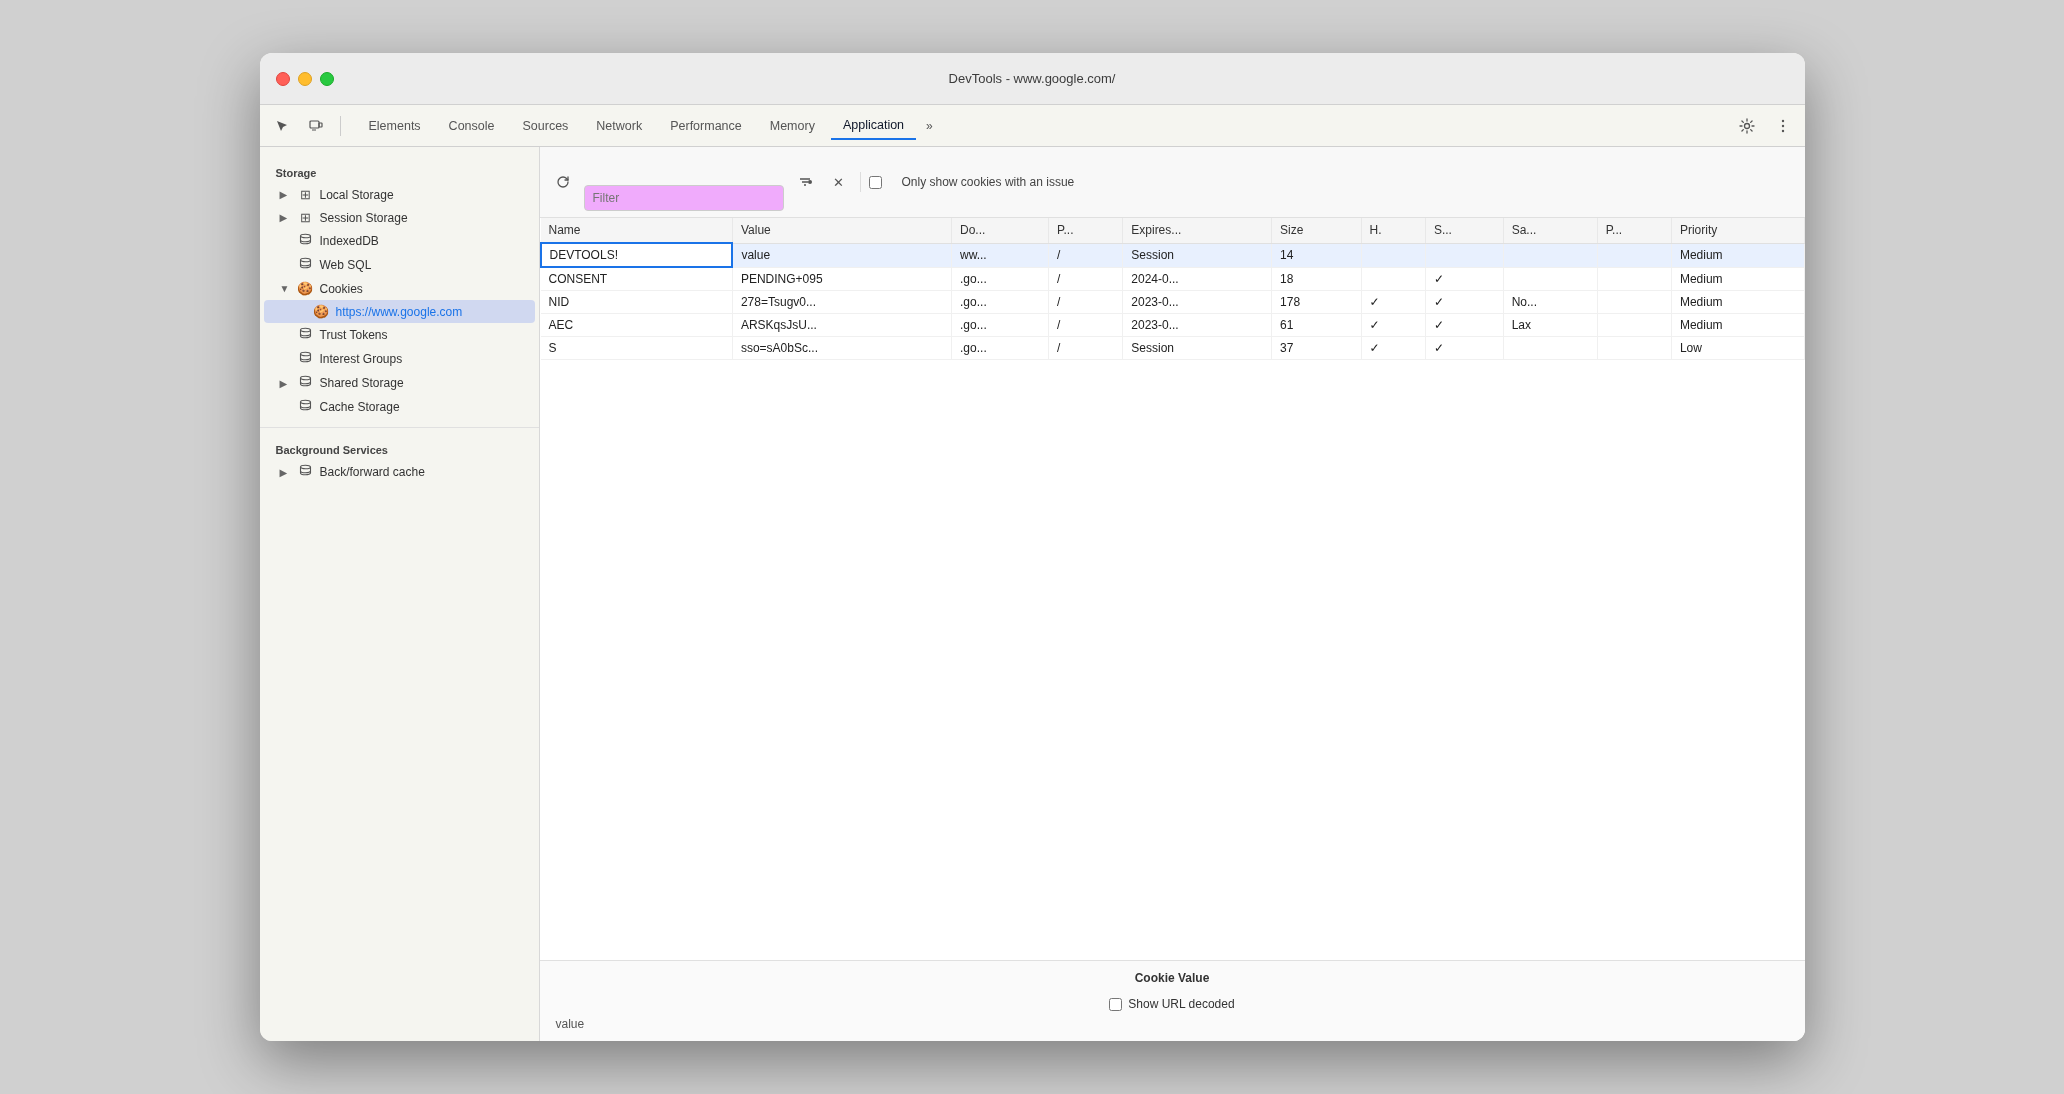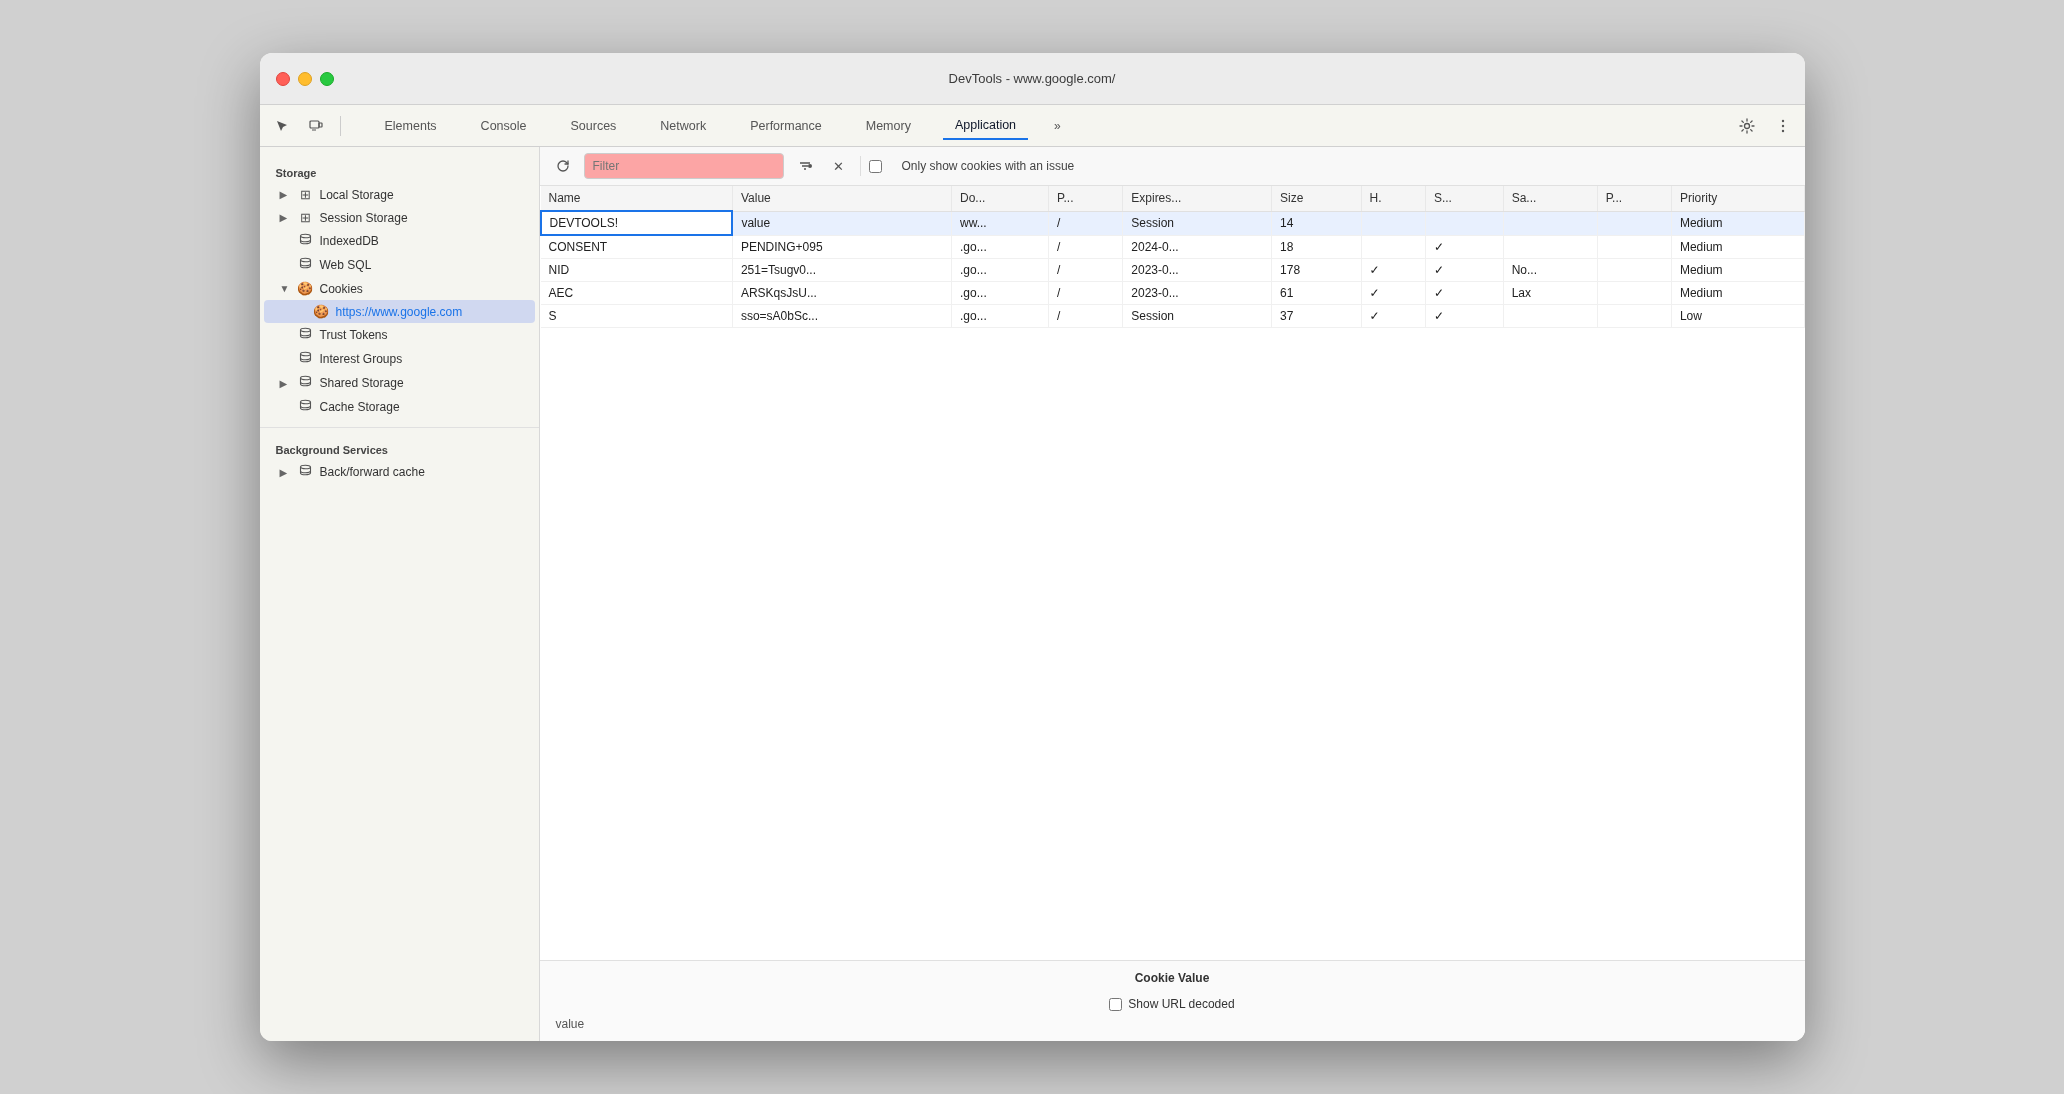--- a/index.html
+++ b/index.html
@@ -48,21 +48,21 @@
       color: #3c3c3c;
       font-weight: 500;
     }
     .tabs-bar {
       background: #f5f5f0;
       border-bottom: 1px solid #d0d0d0;
       display: flex;
       align-items: center;
       padding: 0 8px;
       height: 42px;
-      gap: 20px;
+      gap: 4px;
     }
     .tab-icons {
       display: flex;
       align-items: center;
       gap: 6px;
       margin-right: 8px;
     }
     .icon-btn {
       width: 28px;
       height: 28px;
@@ -181,22 +181,23 @@
       border-radius: 4px;
       font-size: 14px;
     }
     .filter-input {
       flex: 0 0 200px;
       height: 26px;
       border: 1px solid #ccc;
       border-radius: 4px;
       padding: 0 8px;
       font-size: 12px;
-      background: #fca5a5;
+      background: #f0abfc;
       outline: none;
+      margin-top: 32px;
     }
     .toolbar-sep {
       width: 1px;
       height: 20px;
       background: #ddd;
     }
     .toolbar-icon-btn {
       width: 26px;
       height: 26px;
       display: flex;
@@ -521,21 +522,21 @@
               <td></td>
               <td>✓</td>
               <td></td>
               <td></td>
               <td>Medium</td>
             </tr>
 
 
             <tr>
               <td>NID</td>
-              <td>251=Tsugv0...</td>
+              <td>278=Tsugv0...</td>
               <td>.go...</td>
               <td>/</td>
               <td>2023-0...</td>
               <td>178</td>
               <td>✓</td>
               <td>✓</td>
               <td>No...</td>
               <td></td>
               <td>Medium</td>
             </tr>

